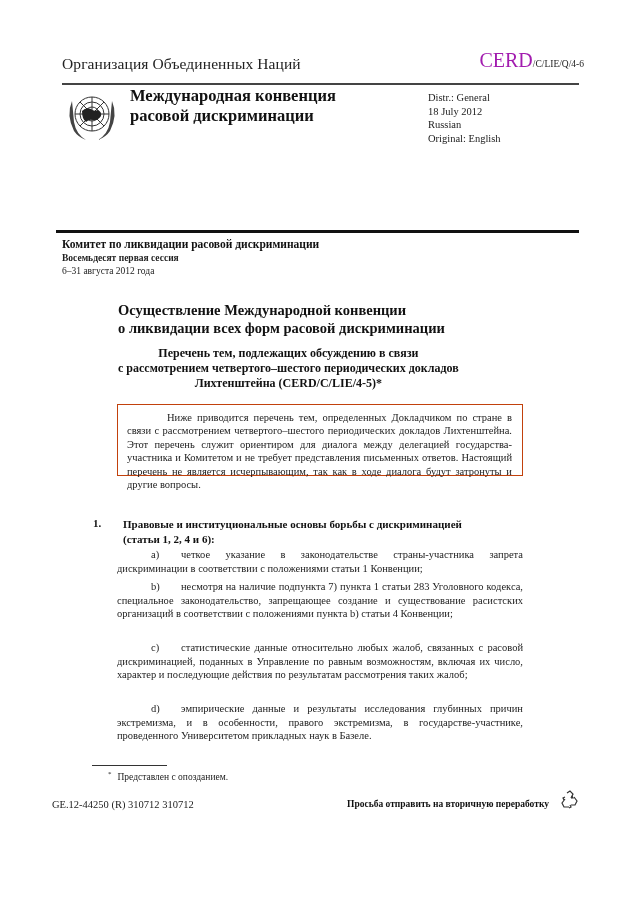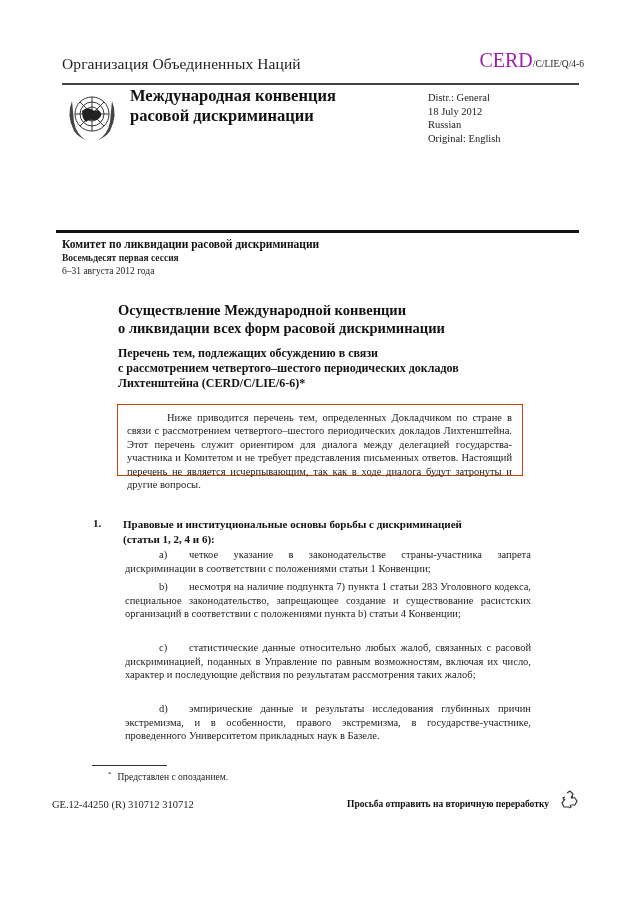--- a/index.html
+++ b/index.html
@@ -18,30 +18,30 @@
 
   .distr { left: 428px; top: 91px; font-size: 10.5px; line-height: 13.5px; color: #222; }
 
   .rule-mid { left: 56px; top: 230px; width: 523px; height: 2.5px; background: #111; }
 
   .committee { left: 62px; top: 238px; font-size: 11.5px; font-weight: bold; color: #111; }
   .session { left: 62px; top: 253px; font-size: 9.5px; font-weight: bold; color: #222; }
   .dates { left: 62px; top: 266px; font-size: 9.5px; color: #222; }
 
   .heading { left: 118px; top: 294px; font-size: 14.5px; font-weight: bold; line-height: 18px; color: #111; margin-top: 7px; }
-  .subheading { left: 118px; top: 346px; font-size: 12px; font-weight: bold; line-height: 15px; color: #111; }
+  .subheading { left: 118px; top: 346px; font-size: 12px; font-weight: bold; line-height: 15px; color: #111; text-align: center; }
 
   .notebox { left: 117px; top: 404px; width: 406px; height: 72px; border: 1px solid #c2410c; box-sizing: border-box;
              padding: 6px 10px 0 9px; font-size: 10.5px; line-height: 13.4px; text-align: justify; color: #222; }
   .notebox p { margin: 0; text-indent: 40px; }
 
   .sec-num { left: 93px; top: 517px; font-size: 11px; font-weight: bold; }
   .sec-title { left: 123px; top: 517px; font-size: 11px; font-weight: bold; line-height: 14.5px; color: #111; width: 420px; }
 
-  .para { left: 117px; width: 406px; font-size: 10.5px; line-height: 13.6px; text-align: justify; color: #222; margin-left: 8px; }
+  .para { left: 117px; width: 406px; font-size: 10.5px; line-height: 13.6px; text-align: justify; color: #222; }
   .para .lbl { display: inline-block; width: 30px; margin-left: 34px; }
   .para-a { top: 548px; }
   .para-b { top: 580px; }
   .para-c { top: 641px; }
   .para-d { top: 702px; }
 
   .fn-rule { left: 92px; top: 765px; width: 75px; height: 1px; background: #333; }
   .footnote { left: 108px; top: 770px; font-size: 9.5px; color: #222; }
   .footnote sup { font-size: 7px; margin-right: 6px; }
 
@@ -94,21 +94,21 @@
 <div class="abs dates">6–31 августа 2012 года</div>
 
 <div class="abs heading">
   <div>Осуществление Международной конвенции</div>
   <div>о ликвидации всех форм расовой дискриминации</div>
 </div>
 
 <div class="abs subheading">
   <div>Перечень тем, подлежащих обсуждению в связи</div>
   <div>с рассмотрением четвертого–шестого периодических докладов</div>
-  <div>Лихтенштейна (CERD/C/LIE/6-6)*</div>
+  <div>Лихтенштейна (CERD/C/LIE/4-5)*</div>
 </div>
 
 <div class="abs notebox">
   <p>Ниже приводится перечень тем, определенных Докладчиком по стране в связи с рассмотрением четвертого–шестого периодических докладов Лихтенштейна. Этот перечень служит ориентиром для диалога между делегацией государства-участника и Комитетом и не требует представления письменных ответов. Настоящий перечень не является исчерпывающим, так как в ходе диалога будут затронуты и другие вопросы.</p>
 </div>
 
 <div class="abs sec-num">1.</div>
 <div class="abs sec-title">
   <div>Правовые и институциональные основы борьбы с дискриминацией</div>
   <div>(статьи 1, 2, 4 и 6):</div>

